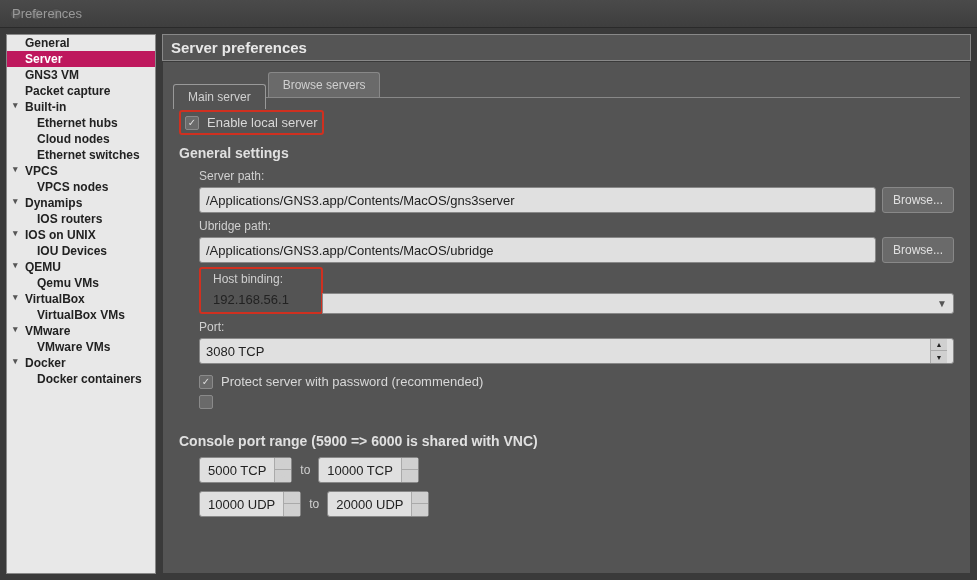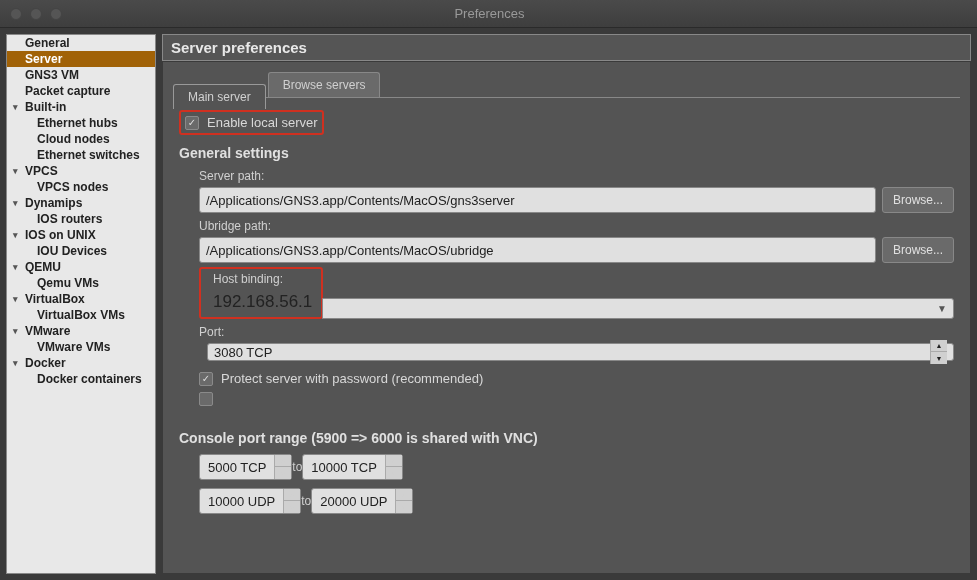--- a/index.html
+++ b/index.html
@@ -1,30 +1,30 @@
 <!DOCTYPE html>
 <html><head>
   <meta charset="utf-8">
   <style>
     * { box-sizing: border-box; margin: 0; padding: 0; font-family: -apple-system, BlinkMacSystemFont, "Segoe UI", Arial, sans-serif; }
     body { background: #3a3a3a; width: 977px; height: 580px; overflow: hidden; }
     
     .titlebar { height: 28px; background: linear-gradient(#4a4a4a, #3e3e3e); display: flex; align-items: center; padding: 0 10px; border-bottom: 1px solid #2a2a2a; }
     .traffic-lights { display: flex; gap: 8px; }
     .traffic-light { width: 12px; height: 12px; border-radius: 50%; background: #555; border: 1px solid #444; }
-    .title-text { flex: 1; text-align: center; color: #999; font-size: 13px; margin-left: -50px; }
+    .title-text { flex: 1; color: #999; font-size: 13px; margin-left: -50px; }
     
     .main-container { display: flex; height: calc(580px - 28px); }
     
     .sidebar { width: 150px; background: #e8e8e8; border: 1px solid #888; margin: 6px 0 6px 6px; overflow-y: auto; font-size: 12px; }
-    .sidebar-item { padding: 1px 4px 1px 18px; color: #222; cursor: default; display: flex; align-items: center; font-weight: 600; }
+    .sidebar-item { padding: 1px 4px 1px 18px; color: #222; cursor: default; display: flex; font-weight: 600; }
     .sidebar-item.expandable { padding-left: 6px; }
     .sidebar-item.child { padding-left: 30px; }
     .sidebar-item .arrow { display: inline-block; width: 10px; height: 10px; margin-right: 2px; font-size: 9px; color: #555; }
-    .sidebar-item.selected { background: #a16207; color: #fff; }
+    .sidebar-item.selected { background: #be185d; color: #fff; }
     
     .content { flex: 1; margin: 6px 6px 6px 6px; display: flex; flex-direction: column; }
     
     .content-header { background: #555; border: 1px solid #888; padding: 4px 8px; color: #e8e8e8; font-size: 15px; font-weight: 600; }
     
     .content-body { flex: 1; background: #545454; border: 1px solid #3a3a3a; padding: 10px 10px 0 10px; overflow: hidden; }
     
     .tabs { display: flex; gap: 0; }
     .tab { padding: 5px 14px; background: #6a6a6a; color: #d0d0d0; font-size: 12px; border: 1px solid #888; border-bottom: none; border-radius: 3px 3px 0 0; cursor: pointer; margin-right: 2px; }
     .tab.active { background: #545454; border-color: #999; position: relative; top: 12px; }
@@ -35,34 +35,34 @@
     
     .checkbox-row { display: flex; align-items: center; gap: 8px; color: #d8d8d8; font-size: 13px; margin-bottom: 6px; }
     .checkbox { width: 14px; height: 14px; background: #6a6a6a; border: 1px solid #8a8a8a; border-radius: 2px; display: flex; align-items: center; justify-content: center; font-size: 10px; color: #ddd; }
     
     .section-title { color: #e0e0e0; font-size: 14px; font-weight: 600; margin: 10px 0 8px 0; }
     
     .field-area { margin-left: 20px; }
     .field-label { color: #d0d0d0; font-size: 12px; margin-bottom: 4px; margin-top: 6px; }
     .field-row { display: flex; gap: 6px; align-items: center; margin-bottom: 4px; }
     .text-input { flex: 1; background: #e0e0e0; border: 1px solid #888; border-radius: 3px; padding: 4px 6px; font-size: 13px; color: #222; height: 26px; }
-    .select-input { flex: 1; background: #e0e0e0; border: 1px solid #888; border-radius: 3px; padding: 4px 6px; font-size: 13px; color: #222; height: 18px; position: relative; display: flex; align-items: center; justify-content: space-between; margin-left: 8px; }
+    .select-input { flex: 1; background: #e0e0e0; border: 1px solid #888; border-radius: 3px; padding: 4px 6px; font-size: 13px; color: #222; height: 26px; position: relative; display: flex; align-items: center; justify-content: space-between; }
     .select-arrow { font-size: 10px; color: #555; }
     .btn { background: #6a6a6a; border: 1px solid #888; border-radius: 3px; padding: 4px 10px; font-size: 12px; color: #e0e0e0; cursor: pointer; height: 26px; display: flex; align-items: center; }
     
     .highlight-field-group { border: 2px solid #d03020; border-radius: 3px; padding: 3px 6px 3px 12px; width: 124px; display: inline-block; }
     .highlight-field-group .field-label { margin-top: 0; }
     
     .spinner-input { display: flex; align-items: center; background: #e0e0e0; border: 1px solid #888; border-radius: 3px; height: 26px; }
     .spinner-input .value { padding: 0 8px; font-size: 13px; color: #222; }
     .spinner-buttons { display: flex; flex-direction: column; border-left: 1px solid #aaa; }
     .spinner-btn { height: 12px; width: 16px; display: flex; align-items: center; justify-content: center; font-size: 7px; background: #d0d0d0; cursor: pointer; }
     .spinner-btn:first-child { border-bottom: 1px solid #aaa; }
     
-    .range-row { display: flex; align-items: center; margin-left: 20px; margin-top: 8px; color: #d0d0d0; font-size: 12px; }
+    .range-row { display: flex; align-items: center; gap: 8px; margin-left: 20px; margin-top: 8px; color: #d0d0d0; font-size: 12px; }
   </style>
 </head>
 <body>
 
 <div class="titlebar">
   <div class="traffic-lights">
     <div class="traffic-light"></div>
     <div class="traffic-light"></div>
     <div class="traffic-light"></div>
   </div>
@@ -176,21 +176,21 @@
 
           <div class="field-label">Ubridge path:</div>
           <div class="field-row">
             <input class="text-input" value="/Applications/GNS3.app/Contents/MacOS/ubridge" style="">
             <div class="btn">Browse...</div>
           </div>
 
           <div class="field-row" style="align-items: flex-start; gap: 0;">
             <div class="highlight-field-group">
               <div class="field-label">Host binding:</div>
-              <div style="font-size:17px;color:#222;padding:2px 0;">192.168.56.1</div>
+              <div style="font-size:13px;color:#222;padding:2px 0;">192.168.56.1</div>
             </div>
             <div style="flex:1; display:flex; flex-direction:column; justify-content:flex-end; align-self:flex-end;">
               <div class="select-input" style="border-radius: 0 3px 3px 0; margin-left:-1px;">
                 <span></span>
                 <span class="select-arrow">▼</span>
               </div>
             </div>
           </div>
 
           <div class="field-label">Port:</div>

